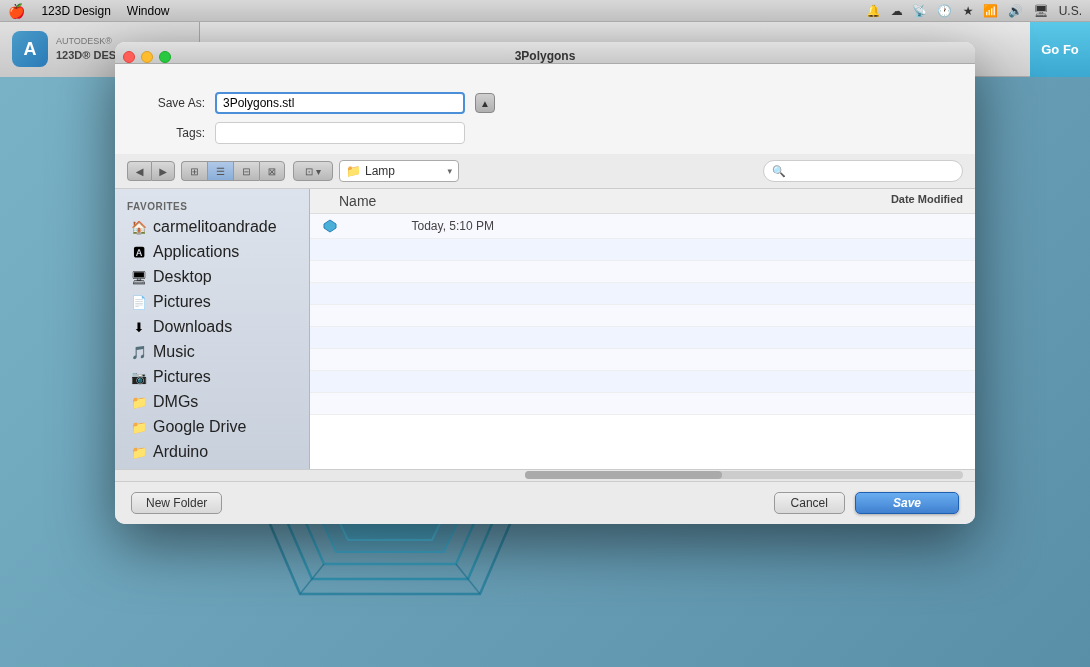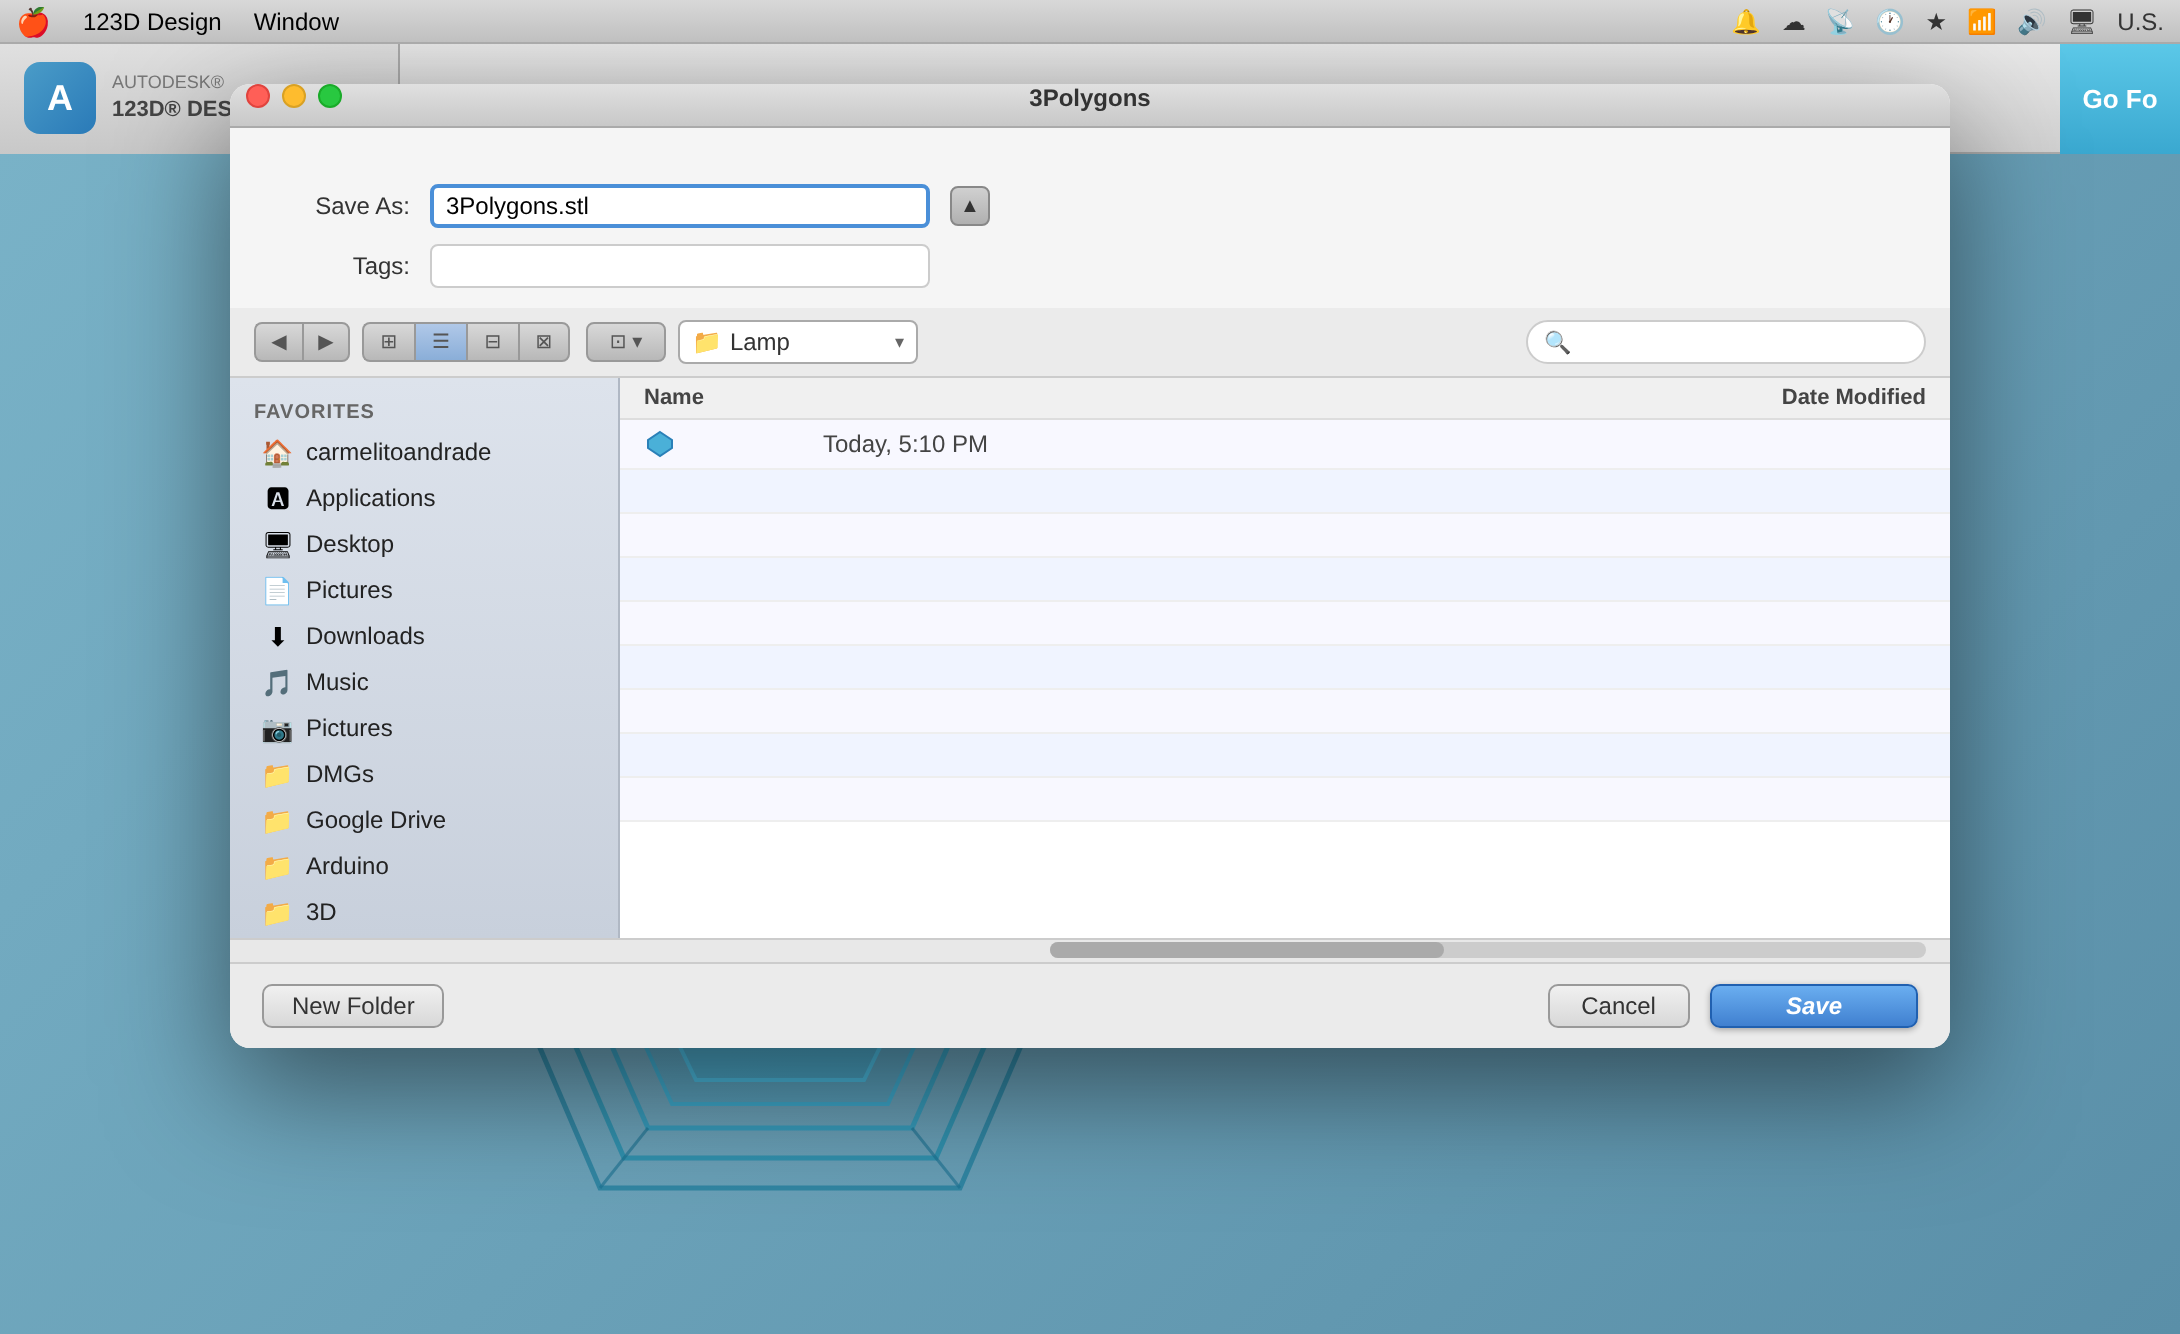--- a/index.html
+++ b/index.html
@@ -136,21 +136,21 @@
       box-shadow: 0 20px 60px rgba(0,0,0,0.5);
       overflow: hidden;
       position: relative;
     }
 
     
     .modal-titlebar {
       height: 22px;
       background: linear-gradient(to bottom, #e0e0e0, #c8c8c8);
       display: flex;
-      align-items: flex-start;
+      align-items: flex-end;
       justify-content: center;
       position: relative;
       border-bottom: 1px solid #aaa;
     }
 
     .modal-titlebar-title {
       font-size: 12px;
       font-weight: 600;
       color: #333;
     }
@@ -372,44 +372,45 @@
     .sidebar-item-icon {
       width: 16px;
       height: 16px;
       display: flex;
       align-items: center;
       justify-content: center;
       font-size: 13px;
     }
 
     .sidebar-item-label {
-      font-size: 12px;
+      font-size: 16px;
       color: #222;
     }
 
     
     .file-list {
       flex: 1;
       background: white;
       display: flex;
       flex-direction: column;
     }
 
     .file-list-header {
       display: flex;
       padding: 4px 12px;
       border-bottom: 1px solid #ddd;
       background: #f0f0f0;
     }
 
     .col-name {
       flex: 1;
-      font-size: 11px;
-      font-weight: 700;
+      font-size: 14px;
+      font-weight: 400;
       color: #444;
+      margin-left: 17px;
     }
 
     .col-date {
       width: 150px;
       font-size: 11px;
       font-weight: 600;
       color: #444;
       text-align: right;
     }
 

